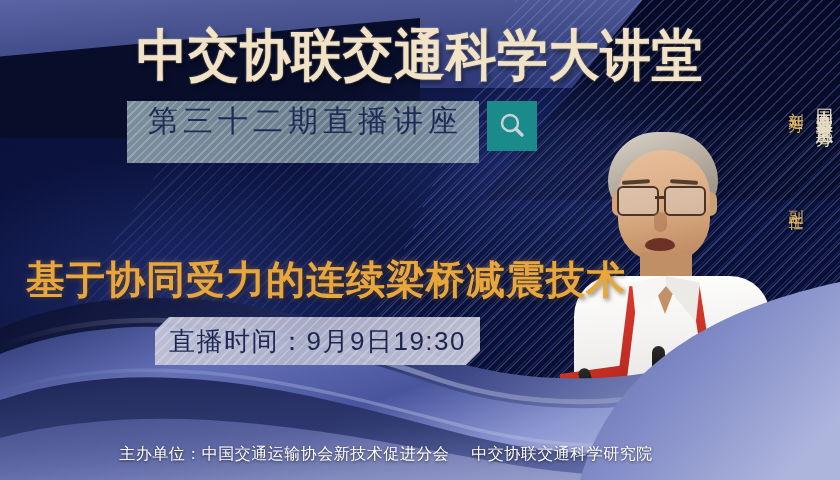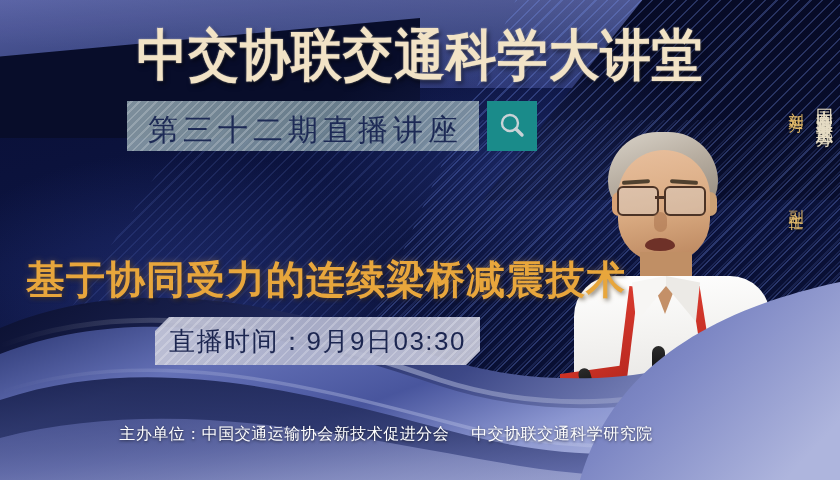--- a/index.html
+++ b/index.html
@@ -220,24 +220,24 @@
     text-shadow:
       0 0 2px rgba(255,245,220,.6),
       2px 3px 6px rgba(0,0,0,.55);
     white-space: nowrap;
   }
 
   
   .sub-bar {
     position: absolute;
     left: 127px; top: 101px;
-    width: 352px; height: 50px;
+    width: 352px; height: 62px;
     background: linear-gradient(100deg, rgba(150,170,180,.82) 0%, rgba(128,152,164,.80) 55%, rgba(150,172,182,.78) 100%);
     display: flex;
-    align-items: flex-end;
+    align-items: flex-start;
     justify-content: center;
     overflow: hidden;
   }
   .sub-bar::before {
     content:"";
     position:absolute; inset:0;
     background-image: repeating-linear-gradient(-45deg,
       rgba(255,255,255,.00) 0px, rgba(255,255,255,.00) 4px,
       rgba(255,255,255,.20) 4px, rgba(255,255,255,.20) 6px);
   }
@@ -296,21 +296,21 @@
     position: relative;
     font-size: 26px;
     color: #1c2650;
     letter-spacing: 1.5px;
     font-family: "Liberation Sans", "DejaVu Sans", sans-serif;
   }
 
   
   .footer {
     position: absolute;
-    left: 0; top: 424px;
+    left: 0; top: 444px;
     width: 772px;
     text-align: center;
     font-size: 16px;
     color: #ffffff;
     letter-spacing: .5px;
     text-shadow: 0 1px 3px rgba(0,0,0,.65);
     white-space: nowrap;
     font-family: "Liberation Sans", "DejaVu Sans", sans-serif;
   }
   .footer .gap { display: inline-block; width: 22px; }
@@ -473,21 +473,21 @@
   <div class="search-box">
     <svg width="30" height="30" viewBox="0 0 30 30" aria-hidden="true">
       <circle cx="13" cy="12" r="8" fill="none" stroke="#c9d2d6" stroke-width="2.4"></circle>
       <line x1="19" y1="18" x2="25" y2="24" stroke="#c9d2d6" stroke-width="3.4" stroke-linecap="round"></line>
     </svg>
   </div>
 
   <div class="topic-title">基于协同受力的连续梁桥减震技术</div>
 
   <div class="time-badge">
-    <span class="time-text">直播时间：9月9日03:30</span>
+    <span class="time-text">直播时间：9月9日19:30</span>
   </div>
 
   <div class="footer">
     <span>主办单位：中国交通运输协会新技术促进分会</span><span class="gap"></span><span>中交协联交通科学研究院</span>
   </div>
 
   <div class="vtext v-company">中国交通建设股份有限公司</div>
   <div class="vtext v-dept">国内直营业务事业部总工办</div>
   <div class="vtext v-name">刘延芳</div>
   <div class="vtext v-role">副主任</div>

